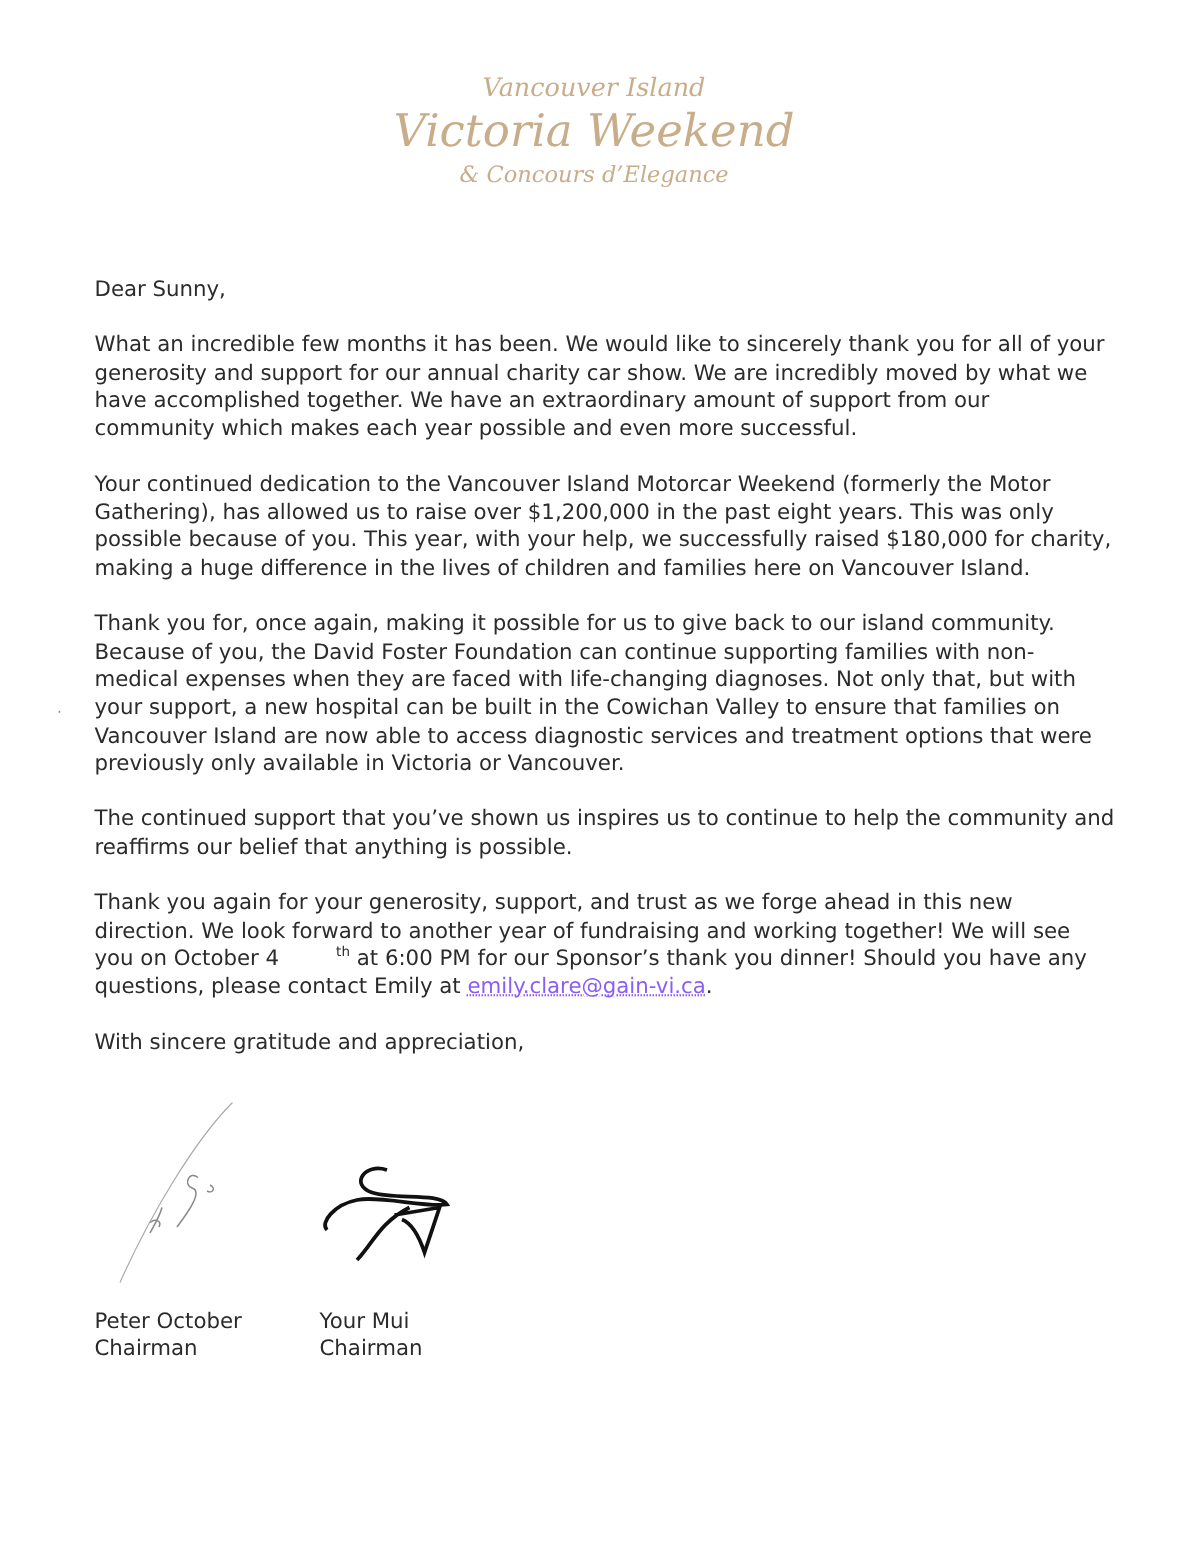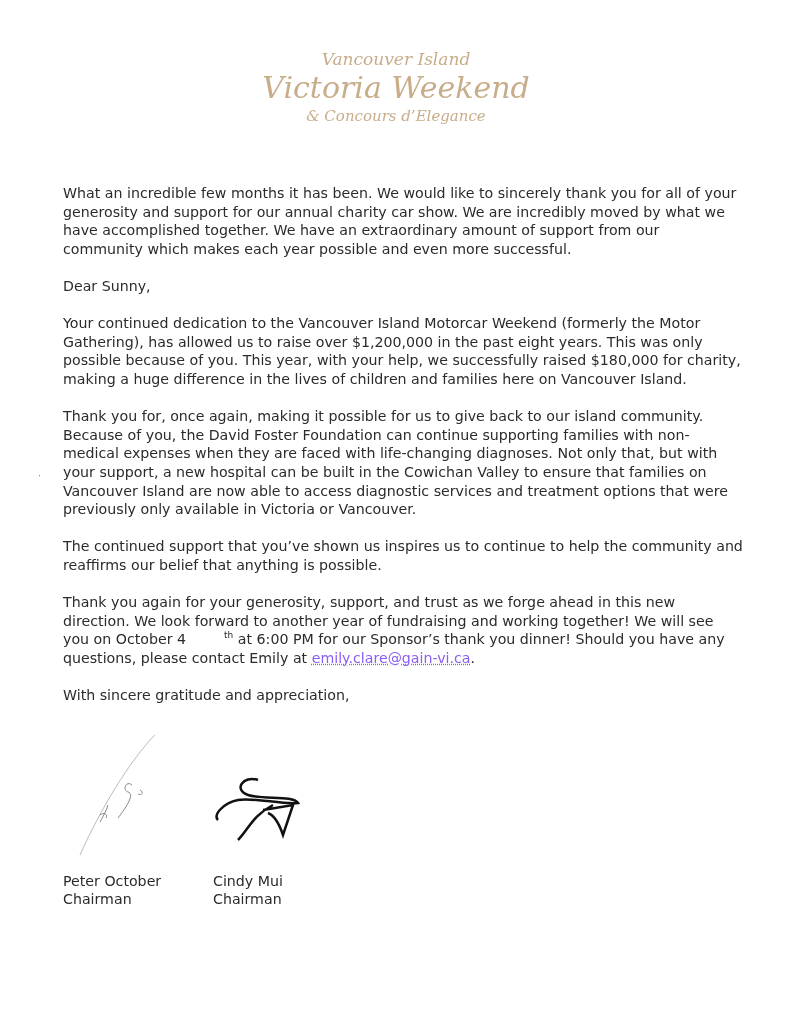--- a/index.html
+++ b/index.html
@@ -25,22 +25,22 @@
 
 <div class="letterhead">
   <div class="lh1">Vancouver Island</div>
   <div class="lh2">Victoria Weekend</div>
   <div class="lh3">&amp; Concours d’Elegance</div>
 </div>
 
 <div class="speck">·</div>
 
 <div class="body">
+  <p>Dear Sunny,</p>
   <p>What an incredible few months it has been. We would like to sincerely thank you for all of your generosity and support for our annual charity car show. We are incredibly moved by what we have accomplished together. We have an extraordinary amount of support from our community which makes each year possible and even more successful.</p>
-  <p>Dear Sunny,</p>
   <p>Your continued dedication to the Vancouver Island Motorcar Weekend (formerly the Motor Gathering), has allowed us to raise over $1,200,000 in the past eight years. This was only possible because of you. This year, with your help, we successfully raised $180,000 for charity, making a huge difference in the lives of children and families here on Vancouver Island.</p>
   <p>Thank you for, once again, making it possible for us to give back to our island community. Because of you, the David Foster Foundation can continue supporting families with non-medical expenses when they are faced with life-changing diagnoses. Not only that, but with your support, a new hospital can be built in the Cowichan Valley to ensure that families on Vancouver Island are now able to access diagnostic services and treatment options that were previously only available in Victoria or Vancouver.</p>
   <p>The continued support that you’ve shown us inspires us to continue to help the community and reaffirms our belief that anything is possible.</p>
   <p><span>Thank you again for your generosity, support, and trust as we forge ahead in this new direction. We look forward to another year of fundraising and working together! We will see you on October 4</span><sup>th</sup><span> at 6:00 PM for our Sponsor’s thank you dinner! Should you have any questions, please contact Emily at </span><a class="email">emily.clare@gain-vi.ca</a><span>.</span></p>
   <p>With sincere gratitude and appreciation,</p>
 </div>
 
 <svg class="sig sig1" viewBox="0 0 90 130">
   <path d="M85 5 C60 30 30 80 10 125" stroke="#aaa" stroke-width="0.8" fill="none"></path>
   <path d="M62 55 C56 50 52 60 58 62 C66 64 54 80 48 88 M70 60 C74 62 72 66 68 64" stroke="#888" stroke-width="1" fill="none"></path>
@@ -50,15 +50,15 @@
 <svg class="sig sig2" viewBox="0 0 95 70">
   <path d="M45 5 C30 0 20 15 35 20 C50 25 80 20 85 28 C70 30 40 22 25 25 C10 28 0 40 5 45" stroke="#111" stroke-width="2.5" fill="none"></path>
   <path d="M60 30 C40 40 35 55 25 65 M50 35 L80 30 L70 60 C65 45 60 40 55 38" stroke="#111" stroke-width="2.5" fill="none"></path>
 </svg>
 
 <div class="signer signer1">
   <div>Peter October</div>
   <div>Chairman</div>
 </div>
 <div class="signer signer2">
-  <div>Cindy Mui</div>
+  <div>Your Mui</div>
   <div>Chairman</div>
 </div>
 
 </body></html>

